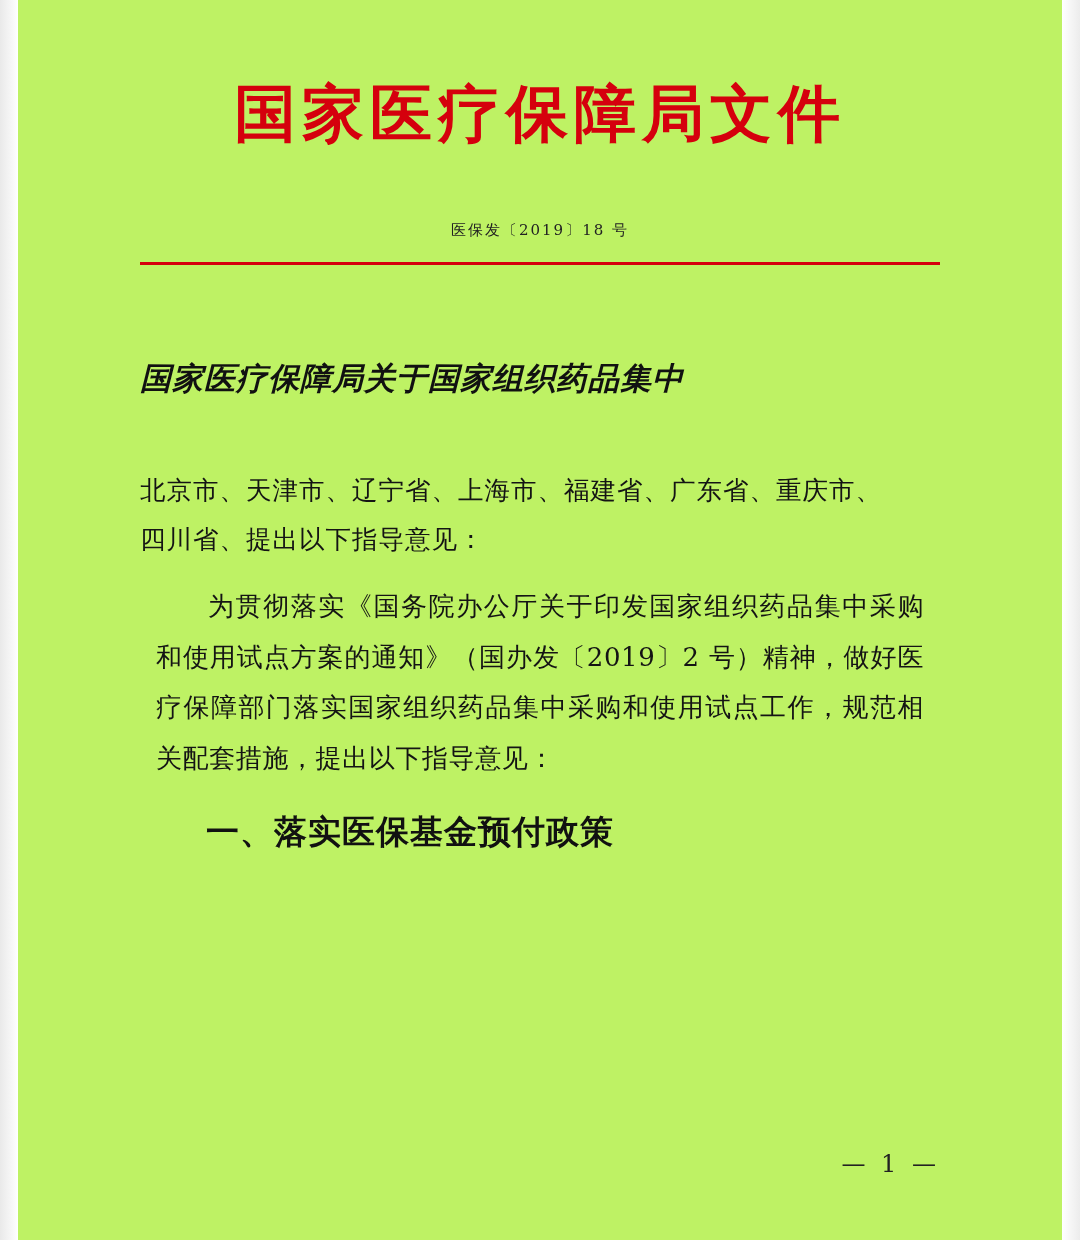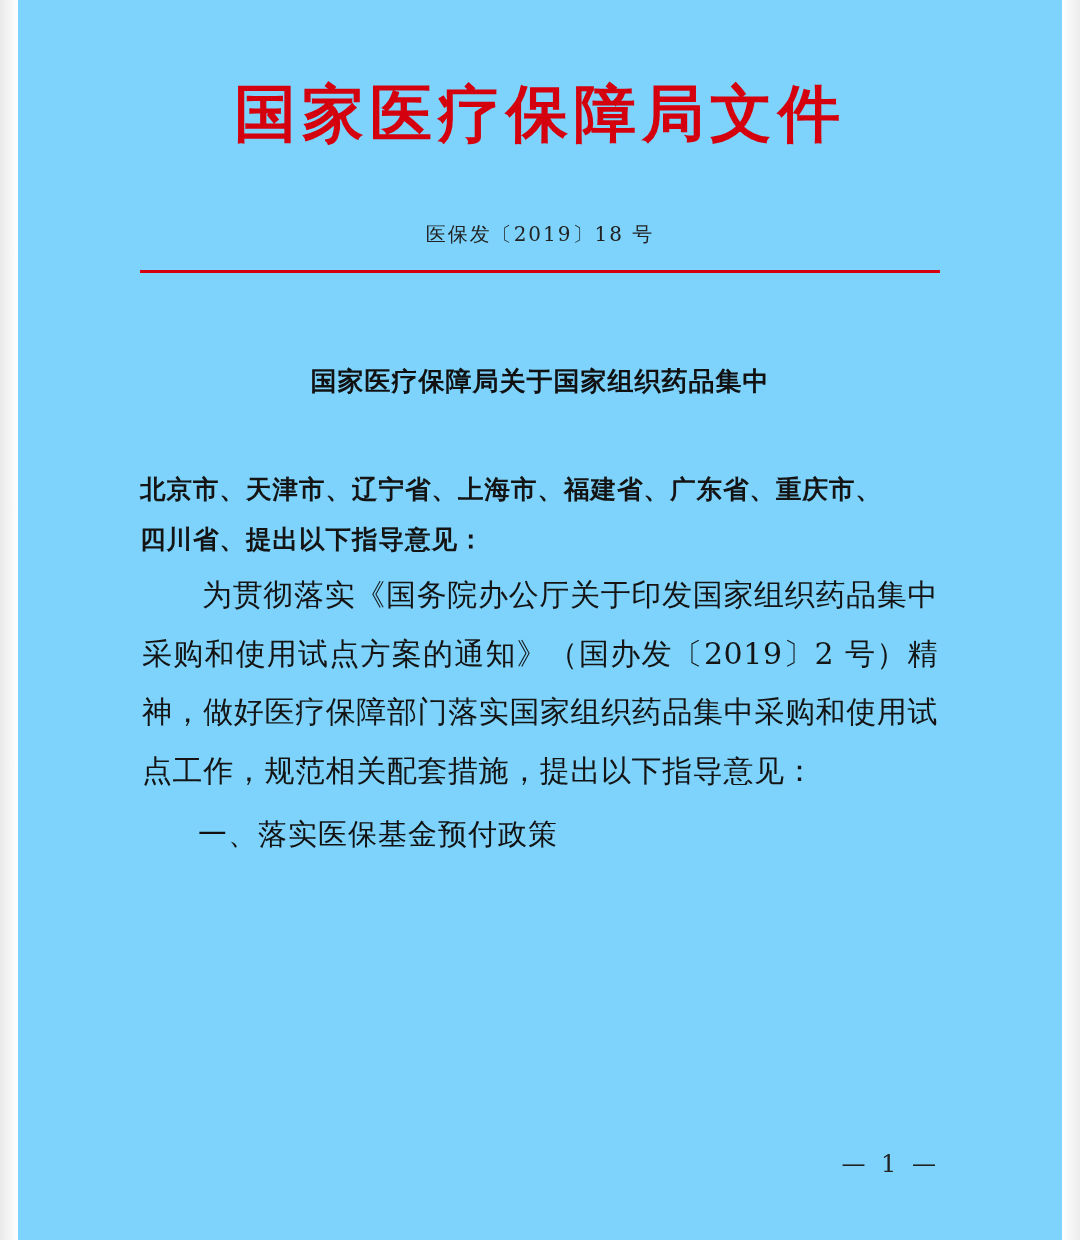--- a/index.html
+++ b/index.html
@@ -11,21 +11,21 @@
     width: 1080px;
     height: 1240px;
     font-family: "DejaVu Serif", "Liberation Serif", serif;
     color: #1a1a1a;
     overflow: hidden;
   }
   .page {
     position: relative;
     width: 1080px;
     height: 1240px;
-    background: #7dd3fc;
+    background: #bef264;
     box-sizing: border-box;
   }
   .doc-body {
     position: absolute;
     left: 0;
     top: 0;
     width: 1080px;
     height: 1240px;
     padding: 0 140px;
     box-sizing: border-box;
@@ -41,69 +41,70 @@
     font-family: "DejaVu Serif", "Liberation Serif", serif;
     font-weight: 700;
     font-size: 62px;
     letter-spacing: 6px;
     line-height: 1.15;
     white-space: nowrap;
   }
   .doc-number {
     margin-top: 72px;
     text-align: center;
-    font-size: 20px;
+    font-size: 15px;
     letter-spacing: 2px;
     color: #222;
     font-family: "DejaVu Serif", "Liberation Serif", serif;
   }
   .red-rule {
     margin: 22px 0 0 0;
     height: 3px;
     background: #d5000d;
     width: 100%;
   }
 
   
   .doc-title {
     margin-top: 86px;
-    text-align: center;
-    font-size: 26px;
+    text-align: left;
+    font-size: 31px;
     font-weight: 700;
     line-height: 1.75;
     letter-spacing: 1px;
     color: #111;
+    font-style: italic;
   }
   .doc-title .line { display: block; }
 
   
   .recipient {
     margin-top: 60px;
     font-size: 25.5px;
     line-height: 1.95;
     letter-spacing: 1px;
     color: #141414;
   }
-  .recipient .line { display: block; font-weight: bold; }
+  .recipient .line { display: block; }
 
   p.para {
-    margin: 2px;
-    font-size: 30px;
+    margin: 16px;
+    font-size: 26px;
     line-height: 1.95;
     letter-spacing: 0.6px;
     text-align: justify;
     text-justify: inter-ideograph;
     color: #141414;
   }
   p.para.indent { text-indent: 2em; }
 
   .section-heading {
     margin-top: 6px;
-    font-size: 29px;
-    font-weight: 400;
+    font-size: 33px;
+    font-weight: 700;
     line-height: 1.95;
     text-indent: 2em;
     letter-spacing: 1px;
     color: #111;
   }
 
   
   .page-footer {
     position: absolute;
     right: 140px;

